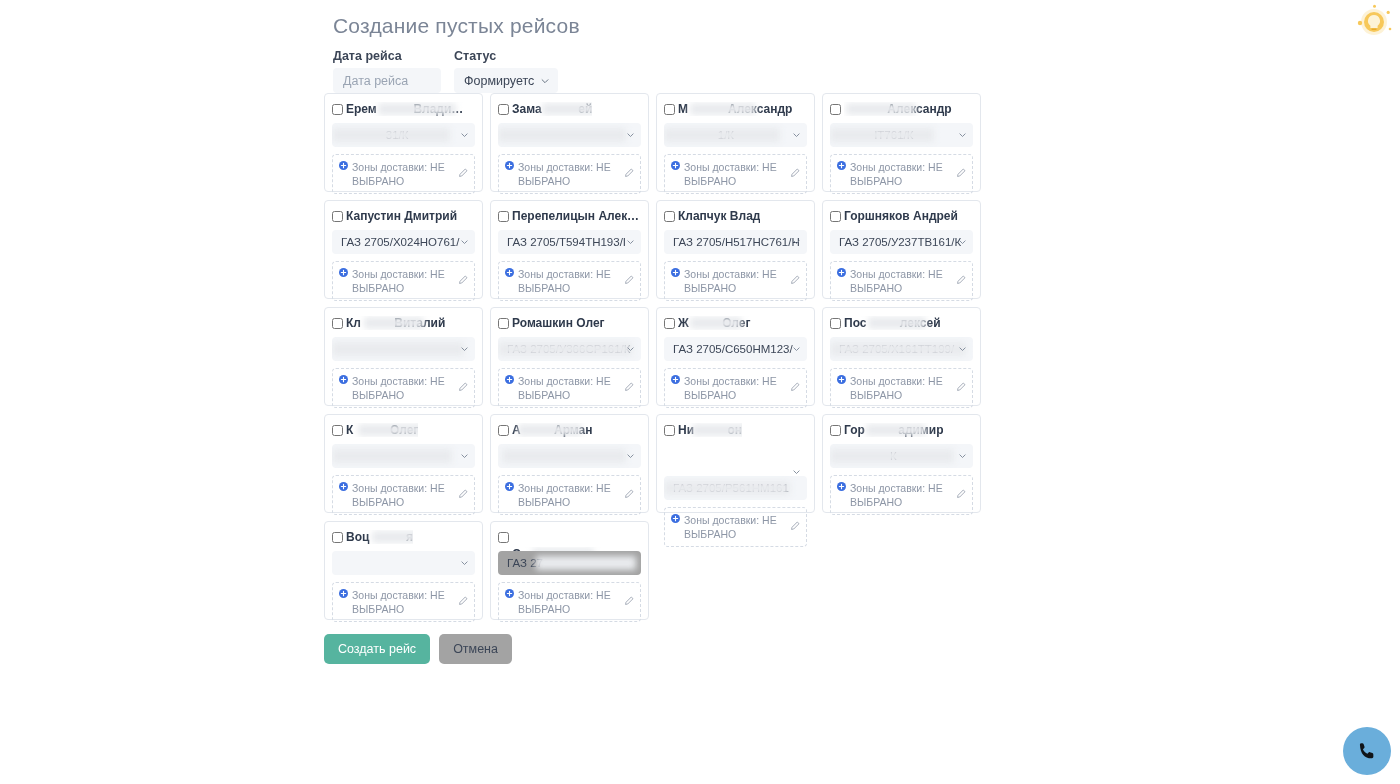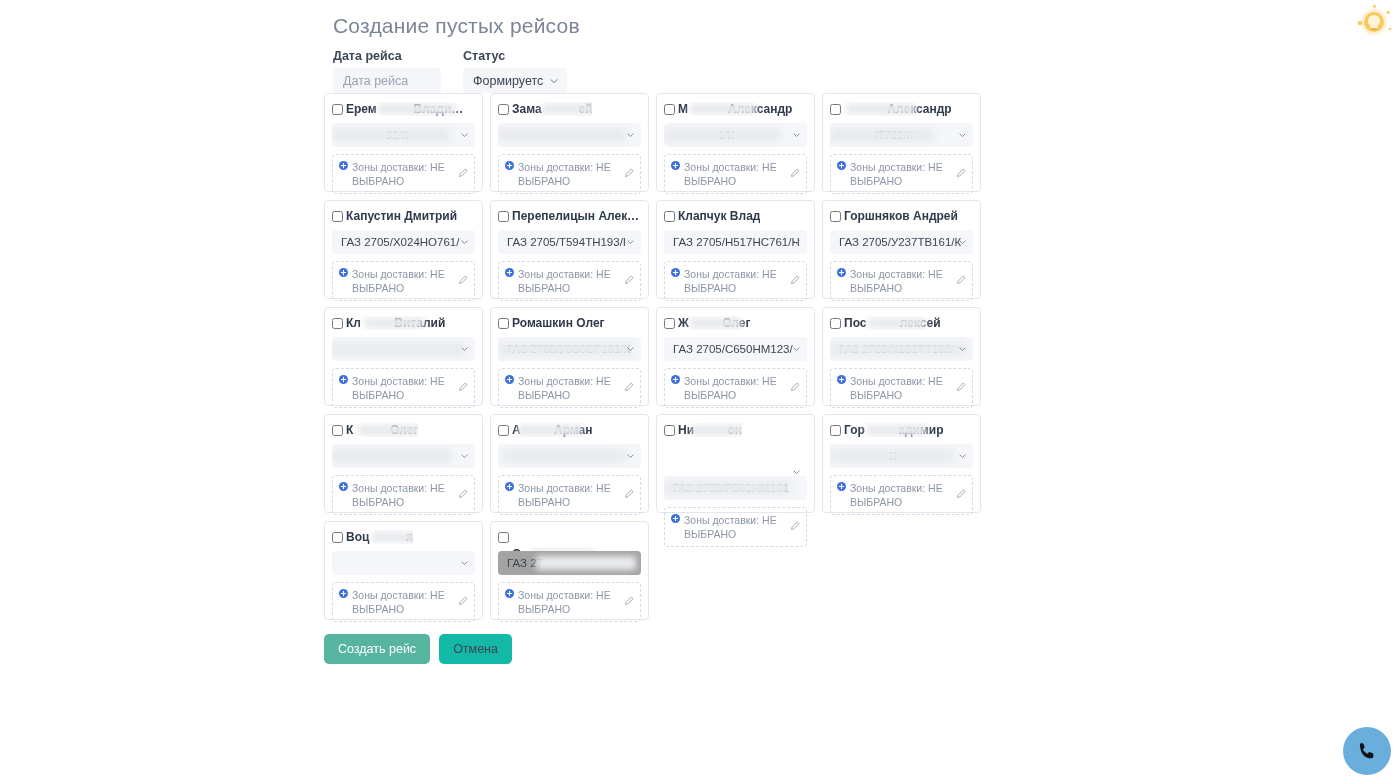--- a/index.html
+++ b/index.html
@@ -30,21 +30,21 @@
     color: #7b8596;
     letter-spacing: .2px;
     margin: 11px 0 0 9px;
     line-height: 30px;
   }
 
   
   .form-row {
     display: flex;
     align-items: flex-start;
-    gap: 22px;
+    gap: 13px;
     margin: 8px 0 0 9px;
   }
   .field { display: flex; flex-direction: column; }
   .field-label {
     font-size: 12.5px;
     font-weight: bold;
     color: #3c4657;
     margin-bottom: 5px;
     line-height: 14px;
   }
@@ -215,21 +215,21 @@
   .btn {
     border: none;
     border-radius: 5px;
     font-family: inherit;
     font-size: 12.5px;
     padding: 8px 14px;
     cursor: pointer;
     line-height: 14px;
   }
   .btn-primary { background: #56b49f; color: #ffffff; }
-  .btn-secondary { background: #14b8a6; color: #3c4657; }
+  .btn-secondary { background: #a3a3a3; color: #3c4657; }
 
   
   .bulb {
     position: absolute;
     right: 6px; top: 3px;
     width: 40px; height: 40px;
   }
   .call-fab {
     position: absolute;
     right: 9px; bottom: 9px;

